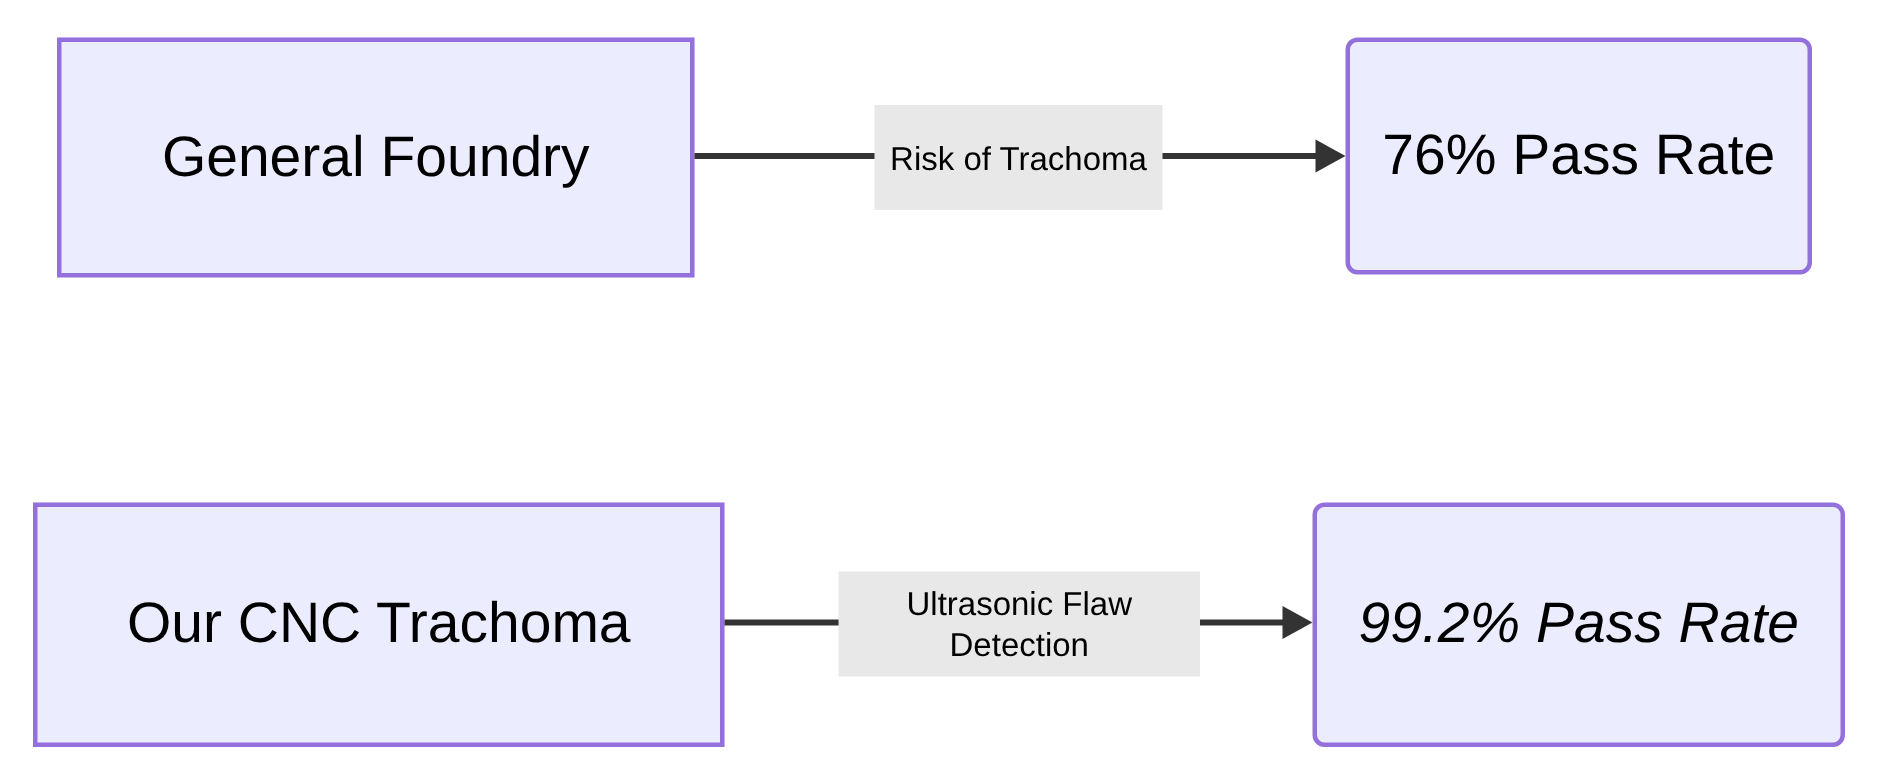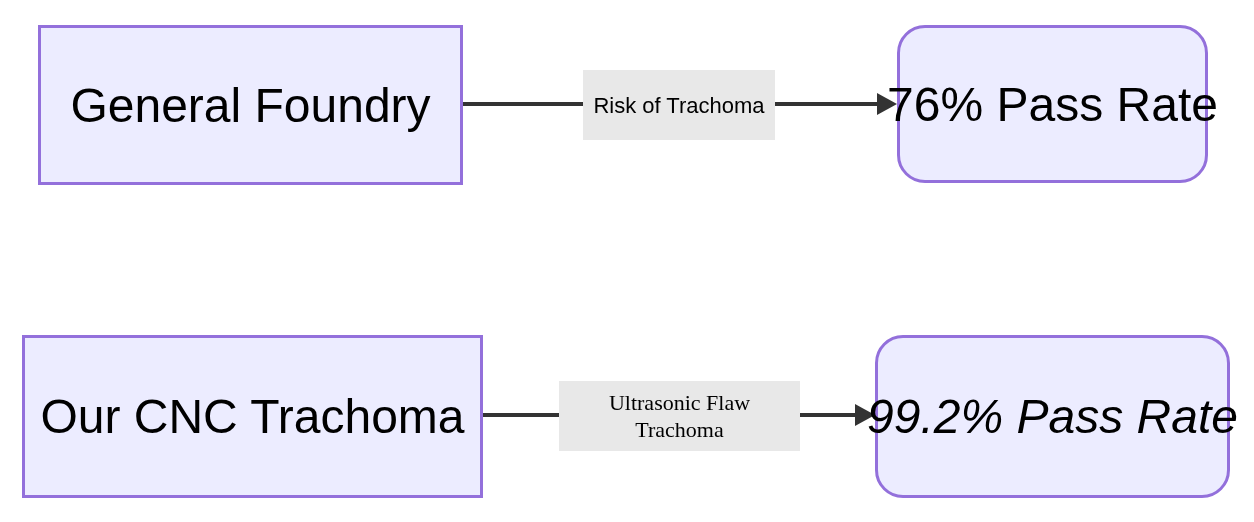--- a/index.html
+++ b/index.html
@@ -12,25 +12,25 @@
     overflow: hidden;
   }
   .node {
     position: absolute;
     box-sizing: border-box;
     background: var(--node-fill, #ececff);
     border: 3px solid var(--node-border, #9370db);
     display: flex;
     align-items: center;
     justify-content: center;
-    font-size: 48px;
+    font-size: 38px;
     color: var(--text, #000000);
     white-space: nowrap;
   }
-  .node.rounded { border-radius: 28px; }
+  .node.rounded { border-radius: 8px; }
   .edge-line {
     position: absolute;
     height: 4px;
     background: var(--edge, #333333);
   }
   .arrowhead {
     position: absolute;
     width: 0;
     height: 0;
     border-top: 11px solid transparent;
@@ -54,21 +54,21 @@
   
   .n1 { left: 38px;  top: 25px;  width: 425px; height: 160px; }
   .l1 { left: 463px; top: 102px; width: 416px; }
   .a1 { left: 877px; top: 93px; }
   .lbl1 { left: 583px; top: 70px;  width: 192px; height: 70px; }
   .n2 { left: 897px; top: 25px;  width: 311px; height: 158px; }
   
   .n3 { left: 22px;  top: 335px; width: 461px; height: 163px; }
   .l2 { left: 483px; top: 413px; width: 374px; }
   .a2 { left: 855px; top: 404px; }
-  .lbl2 { left: 559px; top: 381px; width: 241px; height: 70px; font-family: Liberation Serif, serif; }
+  .lbl2 { left: 559px; top: 381px; width: 241px; height: 70px; }
   .n4 { left: 875px; top: 335px; width: 355px; height: 163px; font-style: italic; }
 </style>
 </head>
 <body>
 
 <div class="canvas">
 
   <div class="node n1">General Foundry</div>
 
   <div class="edge-line l1"></div>
@@ -82,18 +82,18 @@
   <div class="node rounded n2">76% Pass Rate</div>
 
   <div class="node n3">Our CNC Trachoma</div>
 
   <div class="edge-line l2"></div>
 
   <div class="arrowhead a2"></div>
 
   <div class="edge-label lbl2">
     <span>Ultrasonic Flaw</span>
-    <span>Trachoma</span>
+    <span>Detection</span>
   </div>
 
   <div class="node rounded n4">99.2% Pass Rate</div>
 
 </div>
 
 </body></html>

